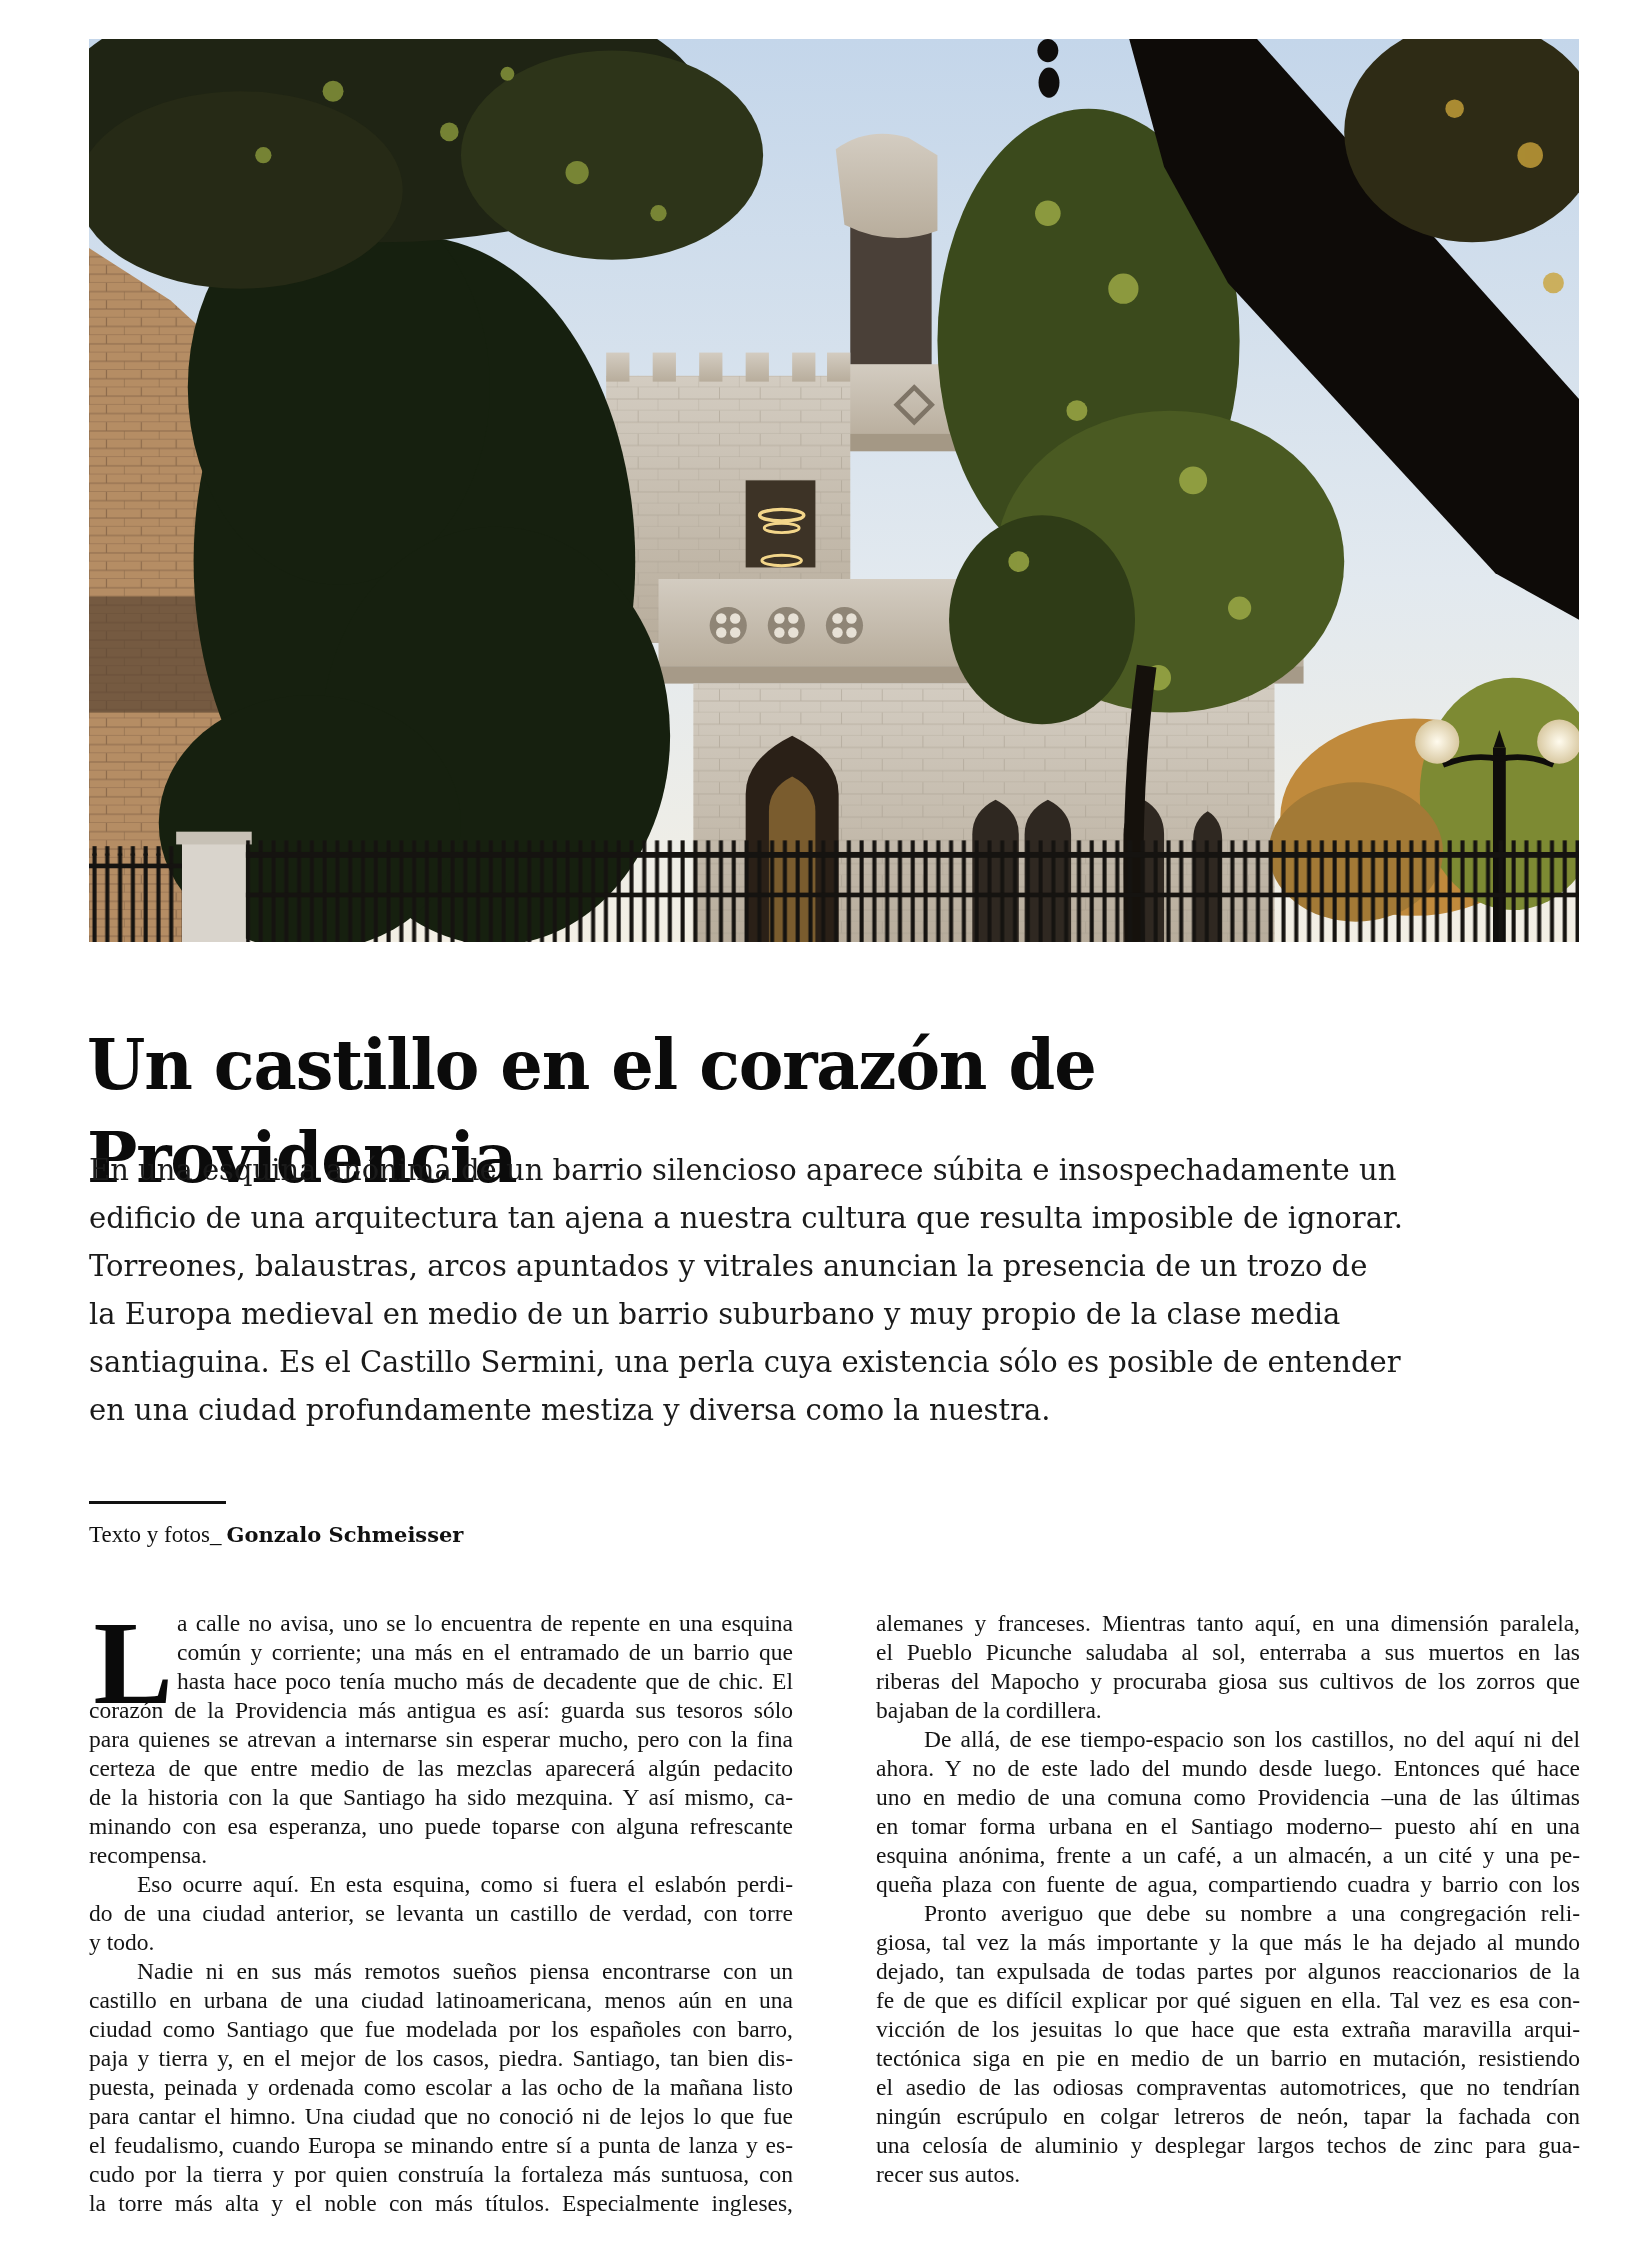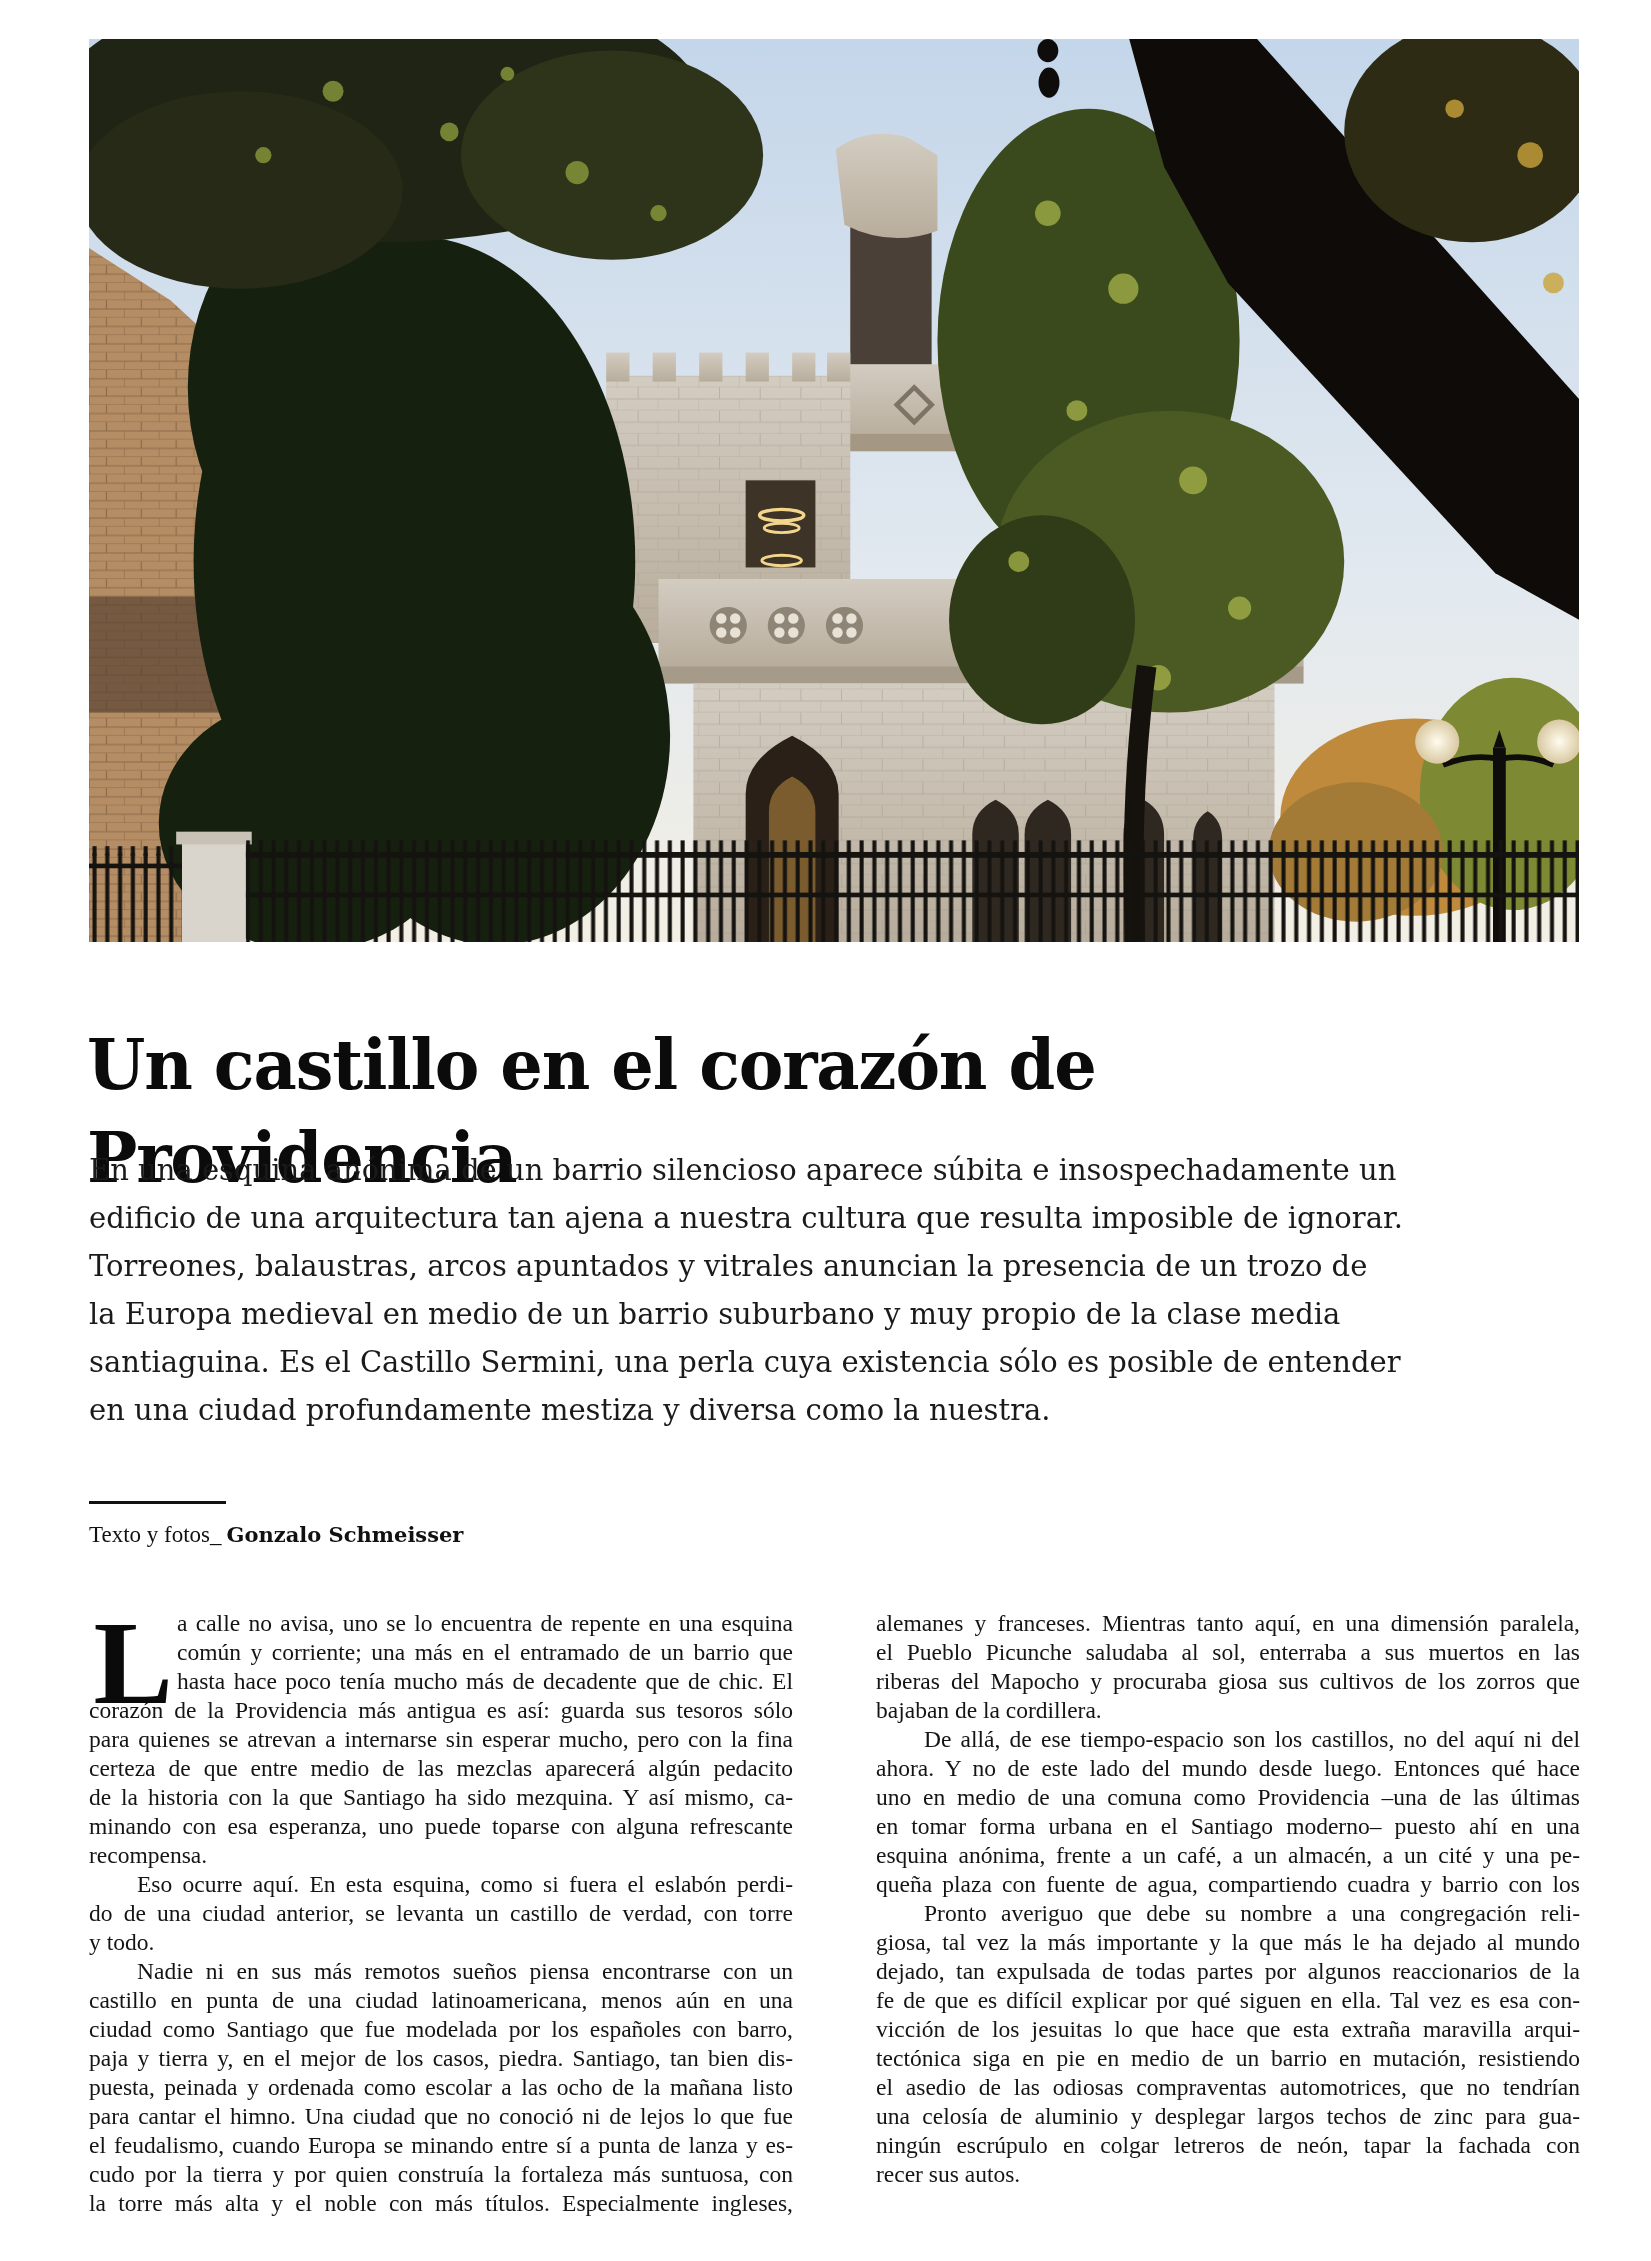--- a/index.html
+++ b/index.html
@@ -265,21 +265,21 @@
   <span class="ln">corazón de la Providencia más antigua es así: guarda sus tesoros sólo</span>
   <span class="ln">para quienes se atrevan a internarse sin esperar mucho, pero con la fina</span>
   <span class="ln">certeza de que entre medio de las mezclas aparecerá algún pedacito</span>
   <span class="ln">de la historia con la que Santiago ha sido mezquina. Y así mismo, ca-</span>
   <span class="ln">minando con esa esperanza, uno puede toparse con alguna refrescante</span>
   <span class="ln last">recompensa.</span>
   <span class="ln indent">Eso ocurre aquí. En esta esquina, como si fuera el eslabón perdi-</span>
   <span class="ln">do de una ciudad anterior, se levanta un castillo de verdad, con torre</span>
   <span class="ln last">y todo.</span>
   <span class="ln indent">Nadie ni en sus más remotos sueños piensa encontrarse con un</span>
-  <span class="ln">castillo en punta de una ciudad latinoamericana, menos aún en una</span>
+  <span class="ln">castillo en urbana de una ciudad latinoamericana, menos aún en una</span>
   <span class="ln">ciudad como Santiago que fue modelada por los españoles con barro,</span>
   <span class="ln">paja y tierra y, en el mejor de los casos, piedra. Santiago, tan bien dis-</span>
   <span class="ln">puesta, peinada y ordenada como escolar a las ocho de la mañana listo</span>
   <span class="ln">para cantar el himno. Una ciudad que no conoció ni de lejos lo que fue</span>
   <span class="ln">el feudalismo, cuando Europa se minando entre sí a punta de lanza y es-</span>
   <span class="ln">cudo por la tierra y por quien construía la fortaleza más suntuosa, con</span>
   <span class="ln">la torre más alta y el noble con más títulos. Especialmente ingleses,</span>
 </div>
 
 <div class="col col-right">
@@ -293,17 +293,17 @@
   <span class="ln">en tomar forma urbana en el Santiago moderno– puesto ahí en una</span>
   <span class="ln">esquina anónima, frente a un café, a un almacén, a un cité y una pe-</span>
   <span class="ln">queña plaza con fuente de agua, compartiendo cuadra y barrio con los</span>
   <span class="ln indent">Pronto averiguo que debe su nombre a una congregación reli-</span>
   <span class="ln">giosa, tal vez la más importante y la que más le ha dejado al mundo</span>
   <span class="ln">dejado, tan expulsada de todas partes por algunos reaccionarios de la</span>
   <span class="ln">fe de que es difícil explicar por qué siguen en ella. Tal vez es esa con-</span>
   <span class="ln">vicción de los jesuitas lo que hace que esta extraña maravilla arqui-</span>
   <span class="ln">tectónica siga en pie en medio de un barrio en mutación, resistiendo</span>
   <span class="ln">el asedio de las odiosas compraventas automotrices, que no tendrían</span>
+  <span class="ln">ningún escrúpulo en colgar letreros de neón, tapar la fachada con</span>
   <span class="ln">una celosía de aluminio y desplegar largos techos de zinc para gua-</span>
-  <span class="ln">ningún escrúpulo en colgar letreros de neón, tapar la fachada con</span>
   <span class="ln last">recer sus autos.</span>
 </div>
 
 
 </body></html>

